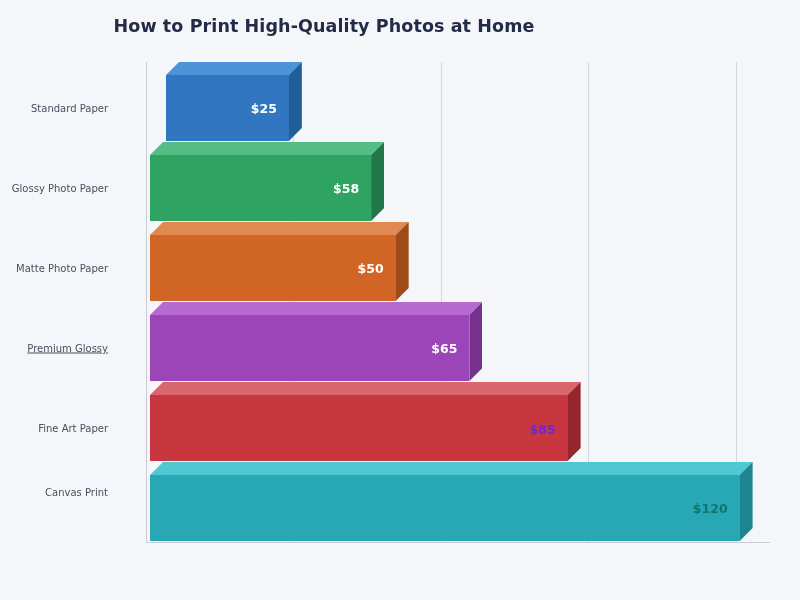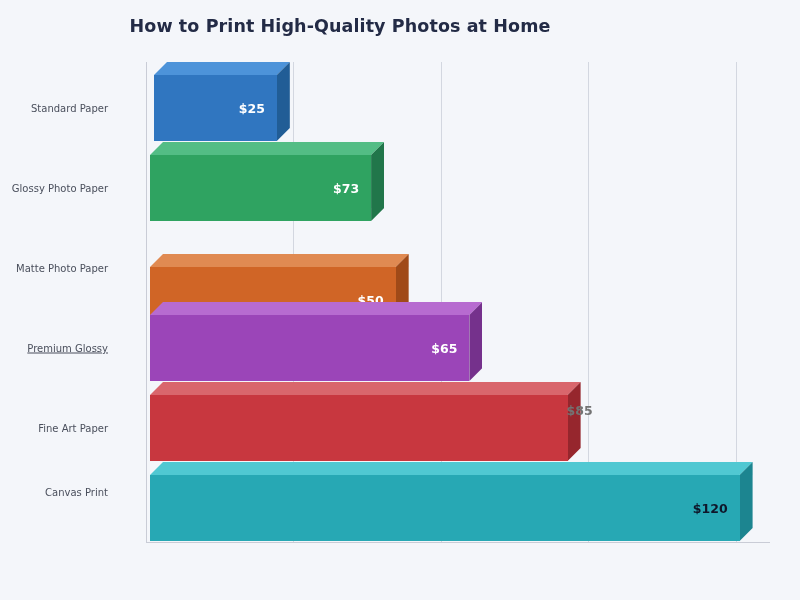--- a/index.html
+++ b/index.html
@@ -26,21 +26,20 @@
   #chart-title {
     position: absolute;
     left: 0;
     top: 16px;
     width: 648px;
     text-align: center;
     font-size: 17.5px;
     font-weight: bold;
     color: #232b46;
     letter-spacing: 0.1px;
-    padding-left: 16px;
   }
 
   
   #plot-area {
     position: absolute;
     left: 146px;
     top: 62px;
     width: 624px;
     height: 480px;
   }
@@ -99,55 +98,55 @@
   <div id="chart-title">How to Print High-Quality Photos at Home</div>
 
   <div id="plot-area">
     <div id="gridlines">
         <div class="gridline" style="left: 147.402px; background: rgb(211, 215, 224);"></div>
         <div class="gridline" style="left: 294.803px; background: rgb(211, 215, 224);"></div>
         <div class="gridline" style="left: 442.205px; background: rgb(211, 215, 224);"></div>
         <div class="gridline" style="left: 589.606px; background: rgb(211, 215, 224);"></div>
       </div>
     <div id="bars">
-        <div class="bar3d" style="left: 8px; top: 0px; width: 135.835px; height: 75px;">
+        <div class="bar3d" style="left: 20px; top: 0px; width: 135.835px; height: 75px;">
           <div style="position: absolute; left: 0px; top: 0px; width: 135.835px; height: 13px; background: rgb(77, 147, 217); clip-path: polygon(13px 0px, 100% 0px, 122.835px 100%, 0px 100%);"></div>
           <div style="position: absolute; left: 122.835px; top: 0px; width: 13px; height: 79px; background: rgb(33, 93, 150); clip-path: polygon(0px 13px, 100% 0px, 100% 66px, 0px 100%);"></div>
           <div style="position: absolute; left: 0px; top: 13px; width: 122.835px; height: 66px; background: rgb(48, 118, 192);"></div>
           <div class="bar-label" style="left: 110.835px; top: 46px; transform: translate(-100%, -50%); color: rgb(255, 255, 255);">$25</div>
         </div>
         <div class="bar3d" style="left: 4px; top: 80px; width: 234.102px; height: 79px;">
           <div style="position: absolute; left: 0px; top: 0px; width: 234.102px; height: 13px; background: rgb(83, 189, 133); clip-path: polygon(13px 0px, 100% 0px, 221.102px 100%, 0px 100%);"></div>
           <div style="position: absolute; left: 221.102px; top: 0px; width: 13px; height: 79px; background: rgb(33, 118, 74); clip-path: polygon(0px 13px, 100% 0px, 100% 66px, 0px 100%);"></div>
           <div style="position: absolute; left: 0px; top: 13px; width: 221.102px; height: 66px; background: rgb(47, 163, 97);"></div>
-          <div class="bar-label" style="left: 209.102px; top: 46px; transform: translate(-100%, -50%); color: rgb(255, 255, 255);">$73</div>
+          <div class="bar-label" style="left: 209.102px; top: 46px; transform: translate(-100%, -50%); color: rgb(255, 255, 255);">$58</div>
         </div>
-        <div class="bar3d" style="left: 4px; top: 160px; width: 258.669px; height: 79px; margin-top: 32px;">
+        <div class="bar3d" style="left: 4px; top: 160px; width: 258.669px; height: 79px;">
           <div style="position: absolute; left: 0px; top: 0px; width: 258.669px; height: 13px; background: rgb(224, 138, 82); clip-path: polygon(13px 0px, 100% 0px, 245.669px 100%, 0px 100%);"></div>
           <div style="position: absolute; left: 245.669px; top: 0px; width: 13px; height: 79px; background: rgb(160, 74, 24); clip-path: polygon(0px 13px, 100% 0px, 100% 66px, 0px 100%);"></div>
           <div style="position: absolute; left: 0px; top: 13px; width: 245.669px; height: 66px; background: rgb(208, 101, 38);"></div>
           <div class="bar-label" style="left: 233.669px; top: 46px; transform: translate(-100%, -50%); color: rgb(255, 255, 255);">$50</div>
         </div>
         <div class="bar3d" style="left: 4px; top: 240px; width: 332.37px; height: 79px;">
           <div style="position: absolute; left: 0px; top: 0px; width: 332.37px; height: 13px; background: rgb(183, 107, 208); clip-path: polygon(13px 0px, 100% 0px, 319.37px 100%, 0px 100%);"></div>
           <div style="position: absolute; left: 319.37px; top: 0px; width: 13px; height: 79px; background: rgb(117, 49, 140); clip-path: polygon(0px 13px, 100% 0px, 100% 66px, 0px 100%);"></div>
           <div style="position: absolute; left: 0px; top: 13px; width: 319.37px; height: 66px; background: rgb(155, 69, 184);"></div>
           <div class="bar-label" style="left: 307.37px; top: 46px; transform: translate(-100%, -50%); color: rgb(255, 255, 255);">$65</div>
         </div>
         <div class="bar3d" style="left: 4px; top: 320px; width: 430.638px; height: 79px;">
           <div style="position: absolute; left: 0px; top: 0px; width: 430.638px; height: 13px; background: rgb(217, 102, 108); clip-path: polygon(13px 0px, 100% 0px, 417.638px 100%, 0px 100%);"></div>
           <div style="position: absolute; left: 417.638px; top: 0px; width: 13px; height: 79px; background: rgb(150, 38, 45); clip-path: polygon(0px 13px, 100% 0px, 100% 66px, 0px 100%);"></div>
           <div style="position: absolute; left: 0px; top: 13px; width: 417.638px; height: 66px; background: rgb(200, 55, 63);"></div>
-          <div class="bar-label" style="left: 405.638px; top: 28px; transform: translate(-100%, -50%); color: #737373; margin-left: 37px;">$85</div>
+          <div class="bar-label" style="left: 405.638px; top: 47px; transform: translate(-100%, -50%); color: #6d28d9;">$85</div>
         </div>
         <div class="bar3d" style="left: 4px; top: 400px; width: 602.606px; height: 79px;">
           <div style="position: absolute; left: 0px; top: 0px; width: 602.606px; height: 13px; background: rgb(80, 200, 210); clip-path: polygon(13px 0px, 100% 0px, 589.606px 100%, 0px 100%);"></div>
           <div style="position: absolute; left: 589.606px; top: 0px; width: 13px; height: 79px; background: rgb(28, 133, 144); clip-path: polygon(0px 13px, 100% 0px, 100% 66px, 0px 100%);"></div>
           <div style="position: absolute; left: 0px; top: 13px; width: 589.606px; height: 66px; background: rgb(39, 168, 180);"></div>
-          <div class="bar-label" style="left: 577.606px; top: 46px; transform: translate(-100%, -50%); color: #0f172a;">$120</div>
+          <div class="bar-label" style="left: 577.606px; top: 46px; transform: translate(-100%, -50%); color: #0f766e;">$120</div>
         </div>
       </div>
     <div id="axis-left"></div>
     <div id="axis-bottom"></div>
     <div id="xticks"></div>
     <div id="yticks">
         <div class="ytick" style="top: 46px; color: rgb(74, 79, 92);">Standard Paper</div>
         <div class="ytick" style="top: 126px; color: rgb(74, 79, 92);">Glossy Photo Paper</div>
         <div class="ytick" style="top: 206px; color: rgb(74, 79, 92); text-align: right;">Matte Photo Paper</div>
         <div class="ytick" style="top: 286px; color: rgb(74, 79, 92); text-decoration: underline;">Premium Glossy</div>

